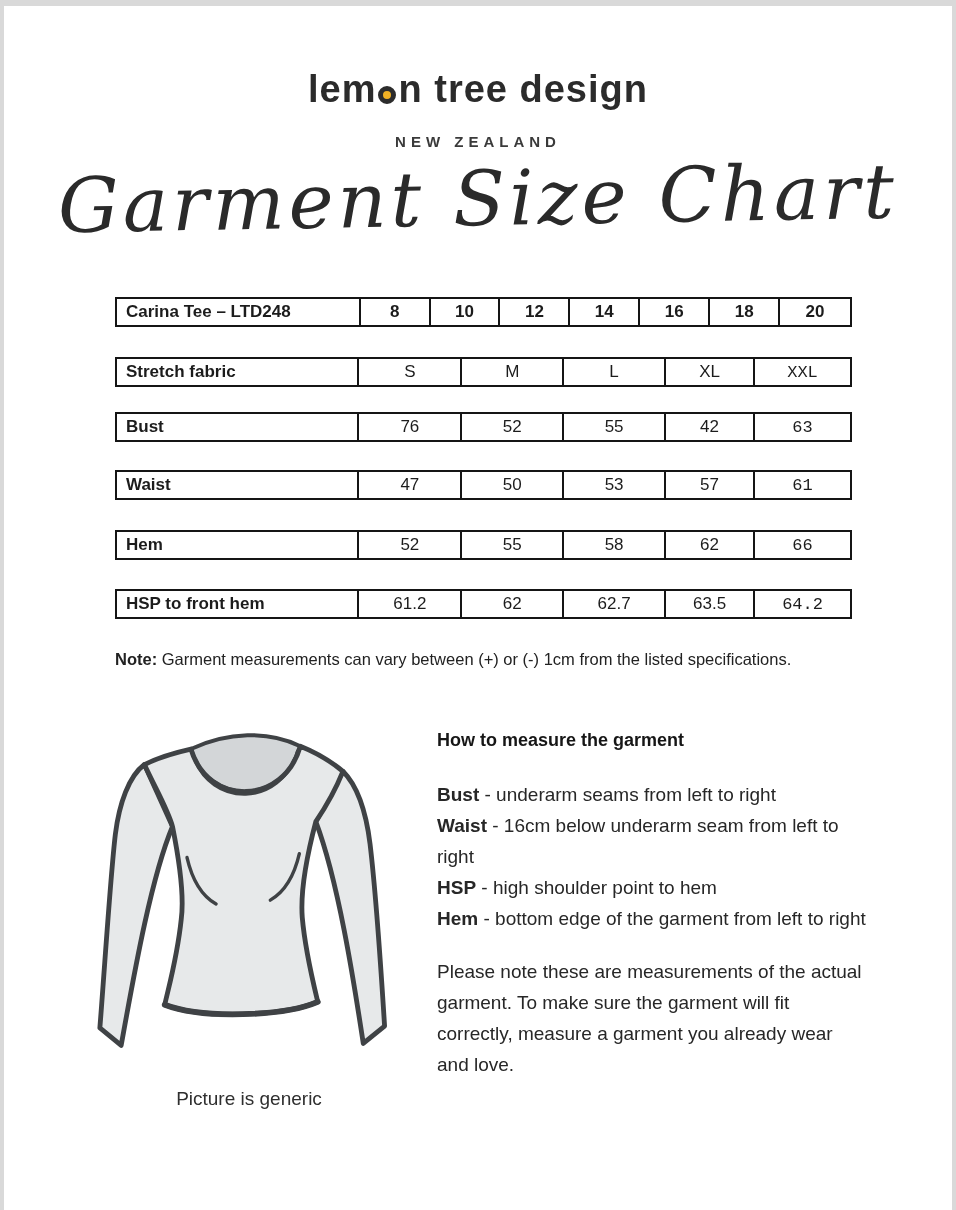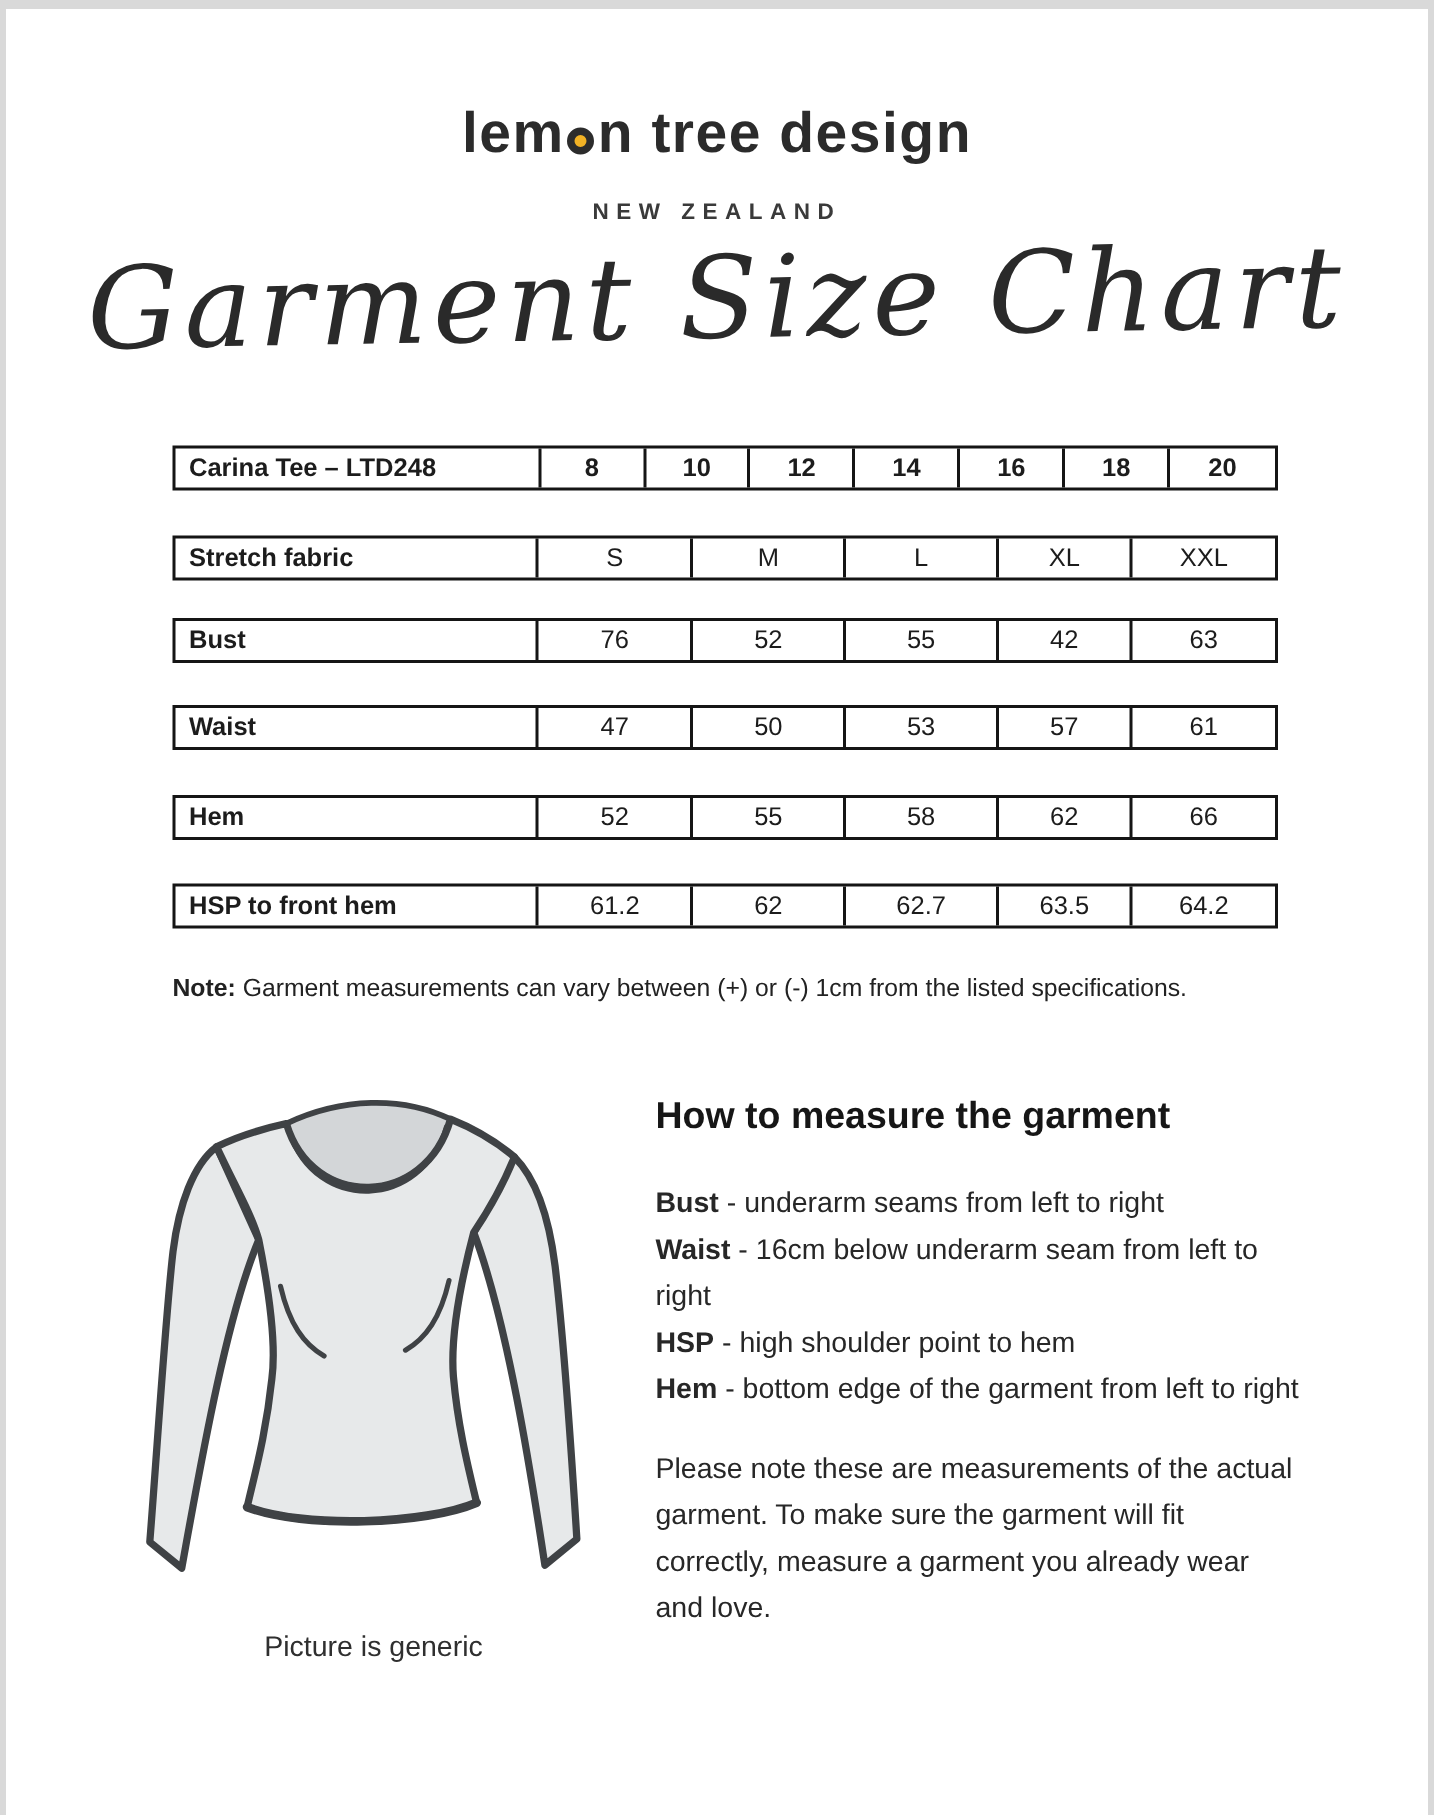--- a/index.html
+++ b/index.html
@@ -19,32 +19,32 @@
     font-size:76px; letter-spacing:4px; color:#2a2a2a; transform:rotate(-1deg); }
 
   
   .srow { position:absolute; left:111px; width:737px; height:30px; display:flex;
     border:2px solid #151515; background:#fff; font-size:17px; }
   .srow .cell { border-right:2px solid #151515; display:flex; align-items:center; justify-content:center; height:100%; }
   .srow .cell:last-child { border-right:none; }
   .srow .lab { width:245px; justify-content:flex-start; padding-left:9px; font-weight:bold; }
   .b { font-weight:bold; }
   .c7 { width:70.3px; }
-  .c5-0 { width:104px; } .c5-1 { width:103px; } .c5-2 { width:103px; } .c5-3 { width:90px; } .c5-4 { width:96px; }
+  .c5-0 { width:104px; } .c5-1 { width:103px; } .c5-2 { width:103px; } .c5-3 { width:90px; } .c5-4 { width:96px;font-family:Liberation Mono, monospace; }
 
   
   .note { position:absolute; left:111px; top:644px; width:760px; font-size:16.5px; color:#222; }
 
   
   .fig { position:absolute; left:78px; top:714px; width:334px; height:368px; }
   .fig-caption { position:absolute; left:82px; top:1082px; width:326px; text-align:center; font-size:19px; color:#2f2f2f; }
 
   
   .howto { position:absolute; left:433px; top:724px; width:432px; }
-  .howto h3 { font-size:25px; font-weight:bold; color:#161616; margin-bottom:28px; }
+  .howto h3 { font-size:18px; font-weight:bold; color:#161616; margin-bottom:28px; }
   .ht-item { font-size:19px; line-height:31px; color:#272727; }
   .ht-para { margin-top:22px; font-size:19px; line-height:31px; color:#272727; }
 </style>
 </head>
 <body>
 
 <div class="page">
 
   <div class="brand">
     <div class="brand-name"><span>lem</span><span class="dot"></span><span>n tree design</span></div>

